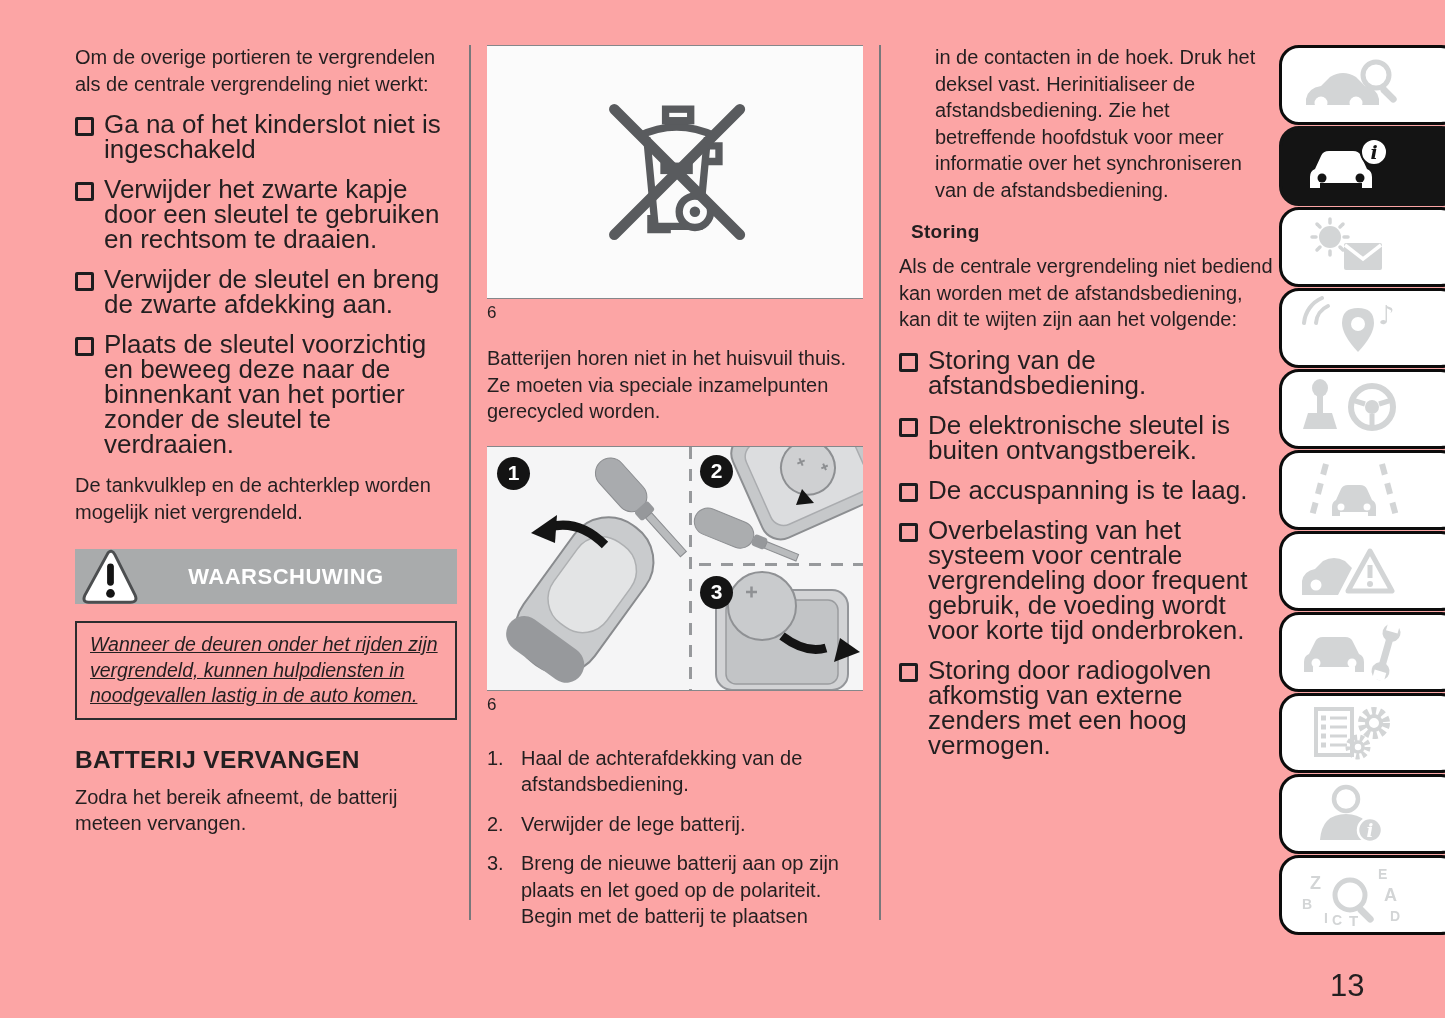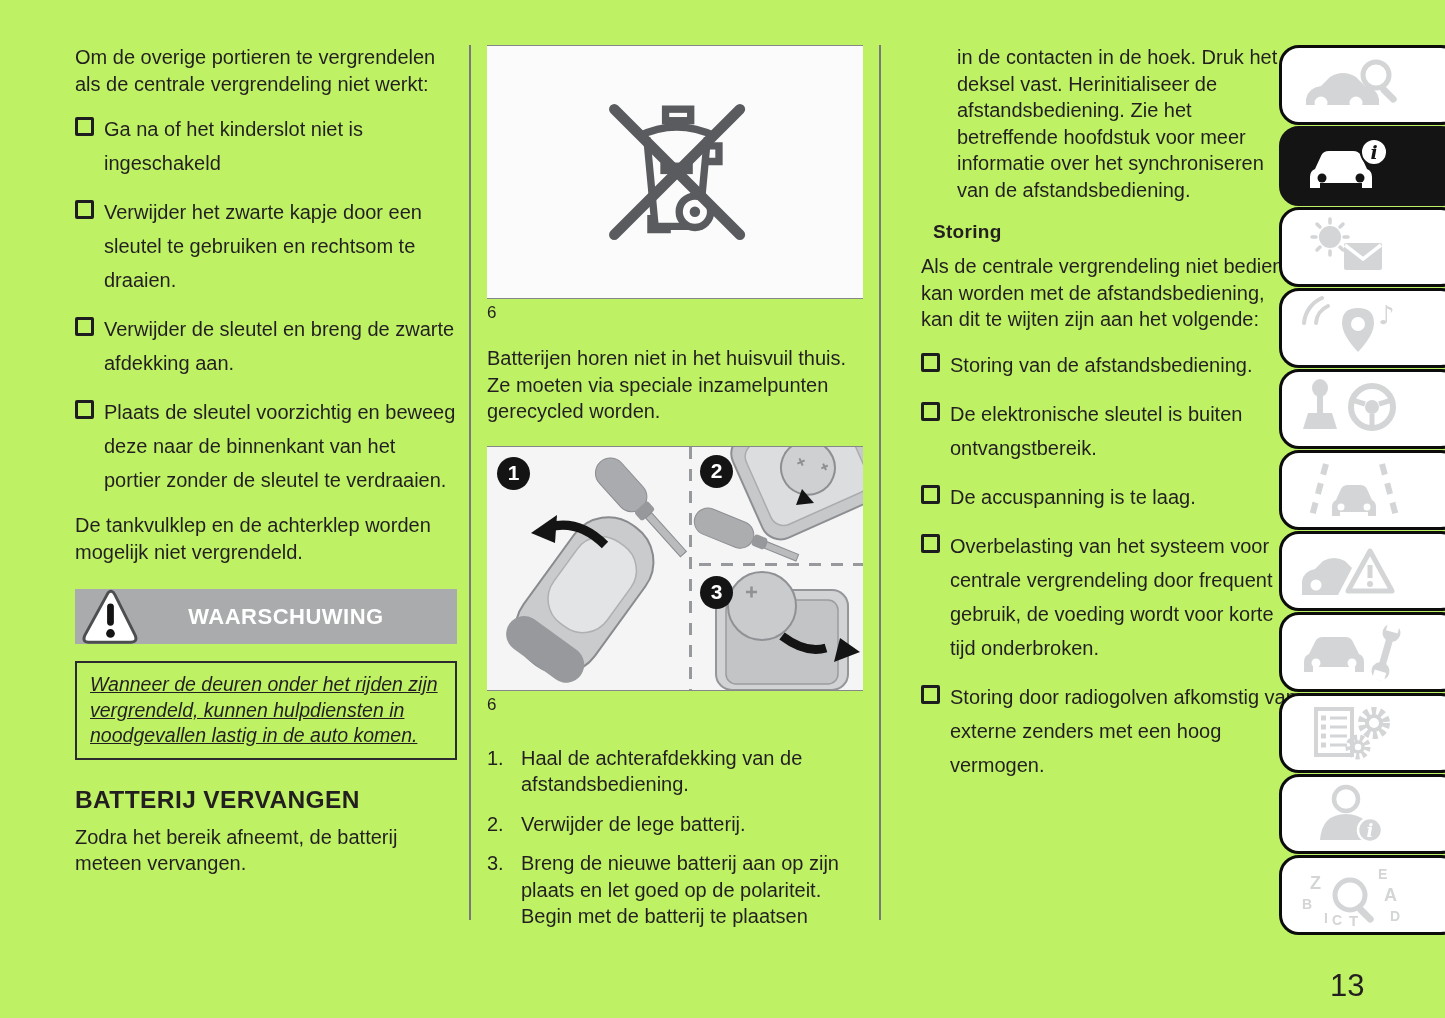--- a/index.html
+++ b/index.html
@@ -1,30 +1,30 @@
 <!DOCTYPE html>
 <html><head>
 <meta charset="utf-8">
 <style>
   html,body{margin:0;padding:0;background:#ffffff;}
-  .page{position:relative;width:1445px;height:1018px;background:#bef264;overflow:hidden;
+  .page{position:relative;width:1445px;height:1018px;background:#fca5a5;overflow:hidden;
         font-family:"Liberation Sans",sans-serif;color:#231f20;}
   
   .col{position:absolute;top:44px;}
   .col-left{left:75px;width:382px;}
   .col-mid{left:487px;width:376px;top:45px;}
-  .col-right{left:921px;width:376px;}
+  .col-right{left:899px;width:376px;}
   .body{font-size:20px;line-height:26.5px;margin:0;}
   .vrule{position:absolute;top:45px;height:875px;width:2px;background:#77797c;}
   .vrule-1{left:469px;}
   .vrule-2{left:879px;}
   
   .check-item{display:flex;margin-top:15px;}
   .cb{flex:none;width:13px;height:13px;border:3.2px solid #1d1d1f;border-radius:2px;margin:5px 10px 0 0;}
-  .check-text{font-size:20px;line-height:34px;}
+  .check-text{font-size:26px;line-height:25px;}
   .mt15{margin-top:15px;}
   
   .warn-banner{position:relative;margin-top:24px;height:55px;background:#a9abac;display:flex;align-items:center;}
   .warn-tri{position:absolute;left:4px;top:-2px;}
   .warn-title{flex:1;text-align:center;color:#ffffff;font-weight:bold;font-size:22px;letter-spacing:.5px;padding-left:40px;}
   .warn-box{margin-top:17px;border:2px solid #2c2c2e;padding:9px 13px;text-decoration:underline;}
   .warn-box p{margin:0;font-style:italic;font-size:19.5px;line-height:25.5px;}
   .h-main{margin:26px 0 0 0;font-size:24.5px;font-weight:900;letter-spacing:.4px;}
   .h-sub{margin:18px 0 0 12px;font-size:19px;font-weight:700;letter-spacing:.3px;}
   .after-h{margin-top:10px;}

